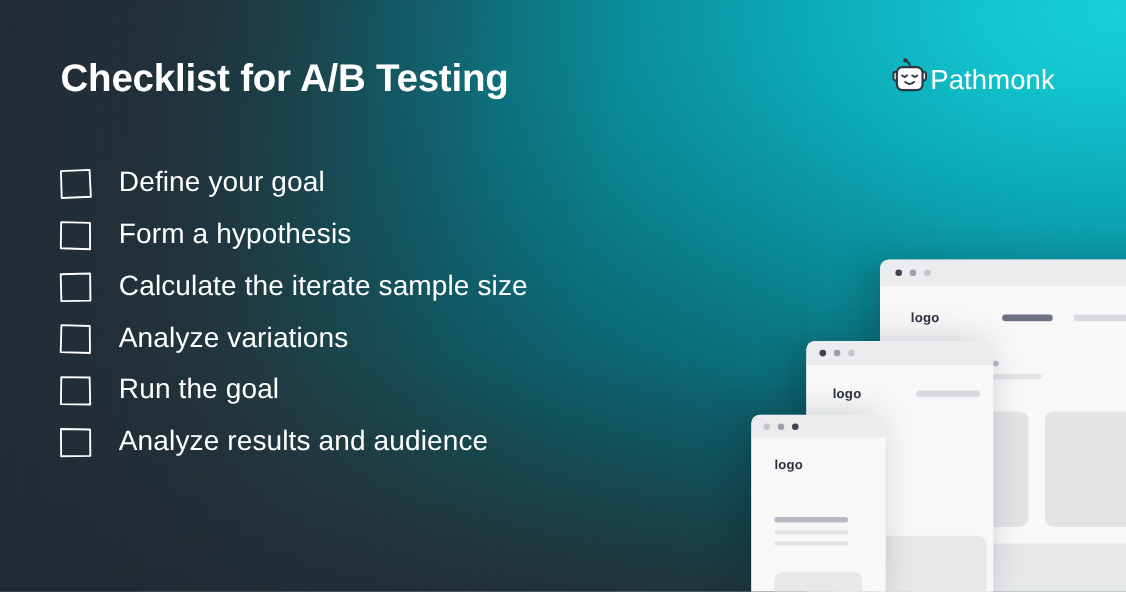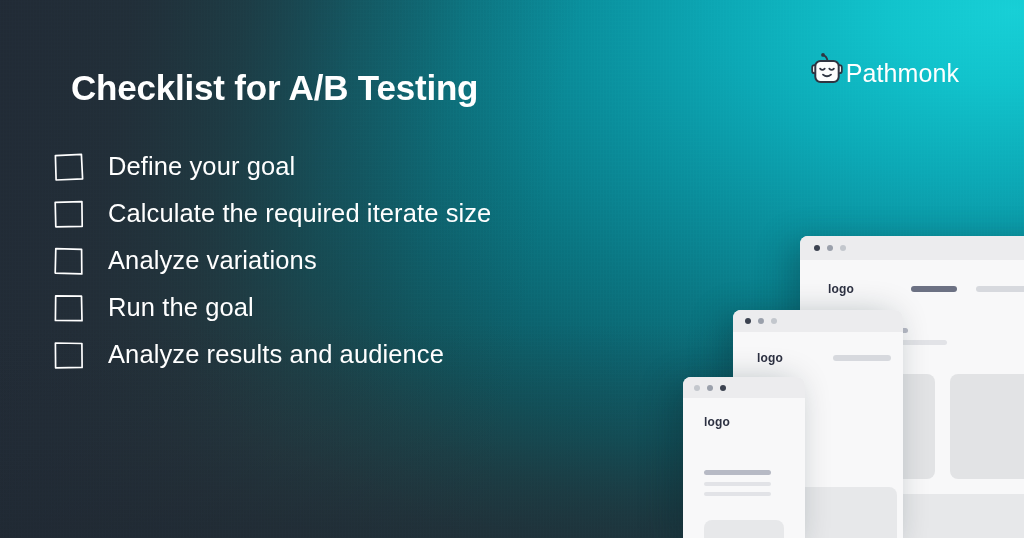--- a/index.html
+++ b/index.html
@@ -64,21 +64,21 @@
       repeating-linear-gradient(0deg, rgba(255,255,255,0.4) 0 1px, rgba(0,0,0,0) 1px 4px);
     mix-blend-mode: overlay;
     pointer-events: none;
   }
 
   
   .title {
     position: absolute;
     left: 55px;
     top: 52px;
-    margin: 16px;
+    margin: 0;
     font-size: 35px;
     font-weight: bold;
     color: #ffffff;
     letter-spacing: -0.2px;
     white-space: nowrap;
   }
 
   .brand {
     position: absolute;
     right: 65px;
@@ -266,28 +266,36 @@
 
     <div class="check-row">
       <span class="checkbox">
         <svg width="34" height="32" viewBox="0 0 34 32" fill="none">
           <path d="M3.4 4.6 L29.4 3.4 L30.6 27.9 L4.1 29.0 Z" stroke="#ffffff" stroke-width="1.7" stroke-linejoin="round" fill="none"></path>
         </svg>
       </span>
       <span class="check-label">Define your goal</span>
     </div>
 
+    <div class="check-row">
+      <span class="checkbox">
+        <svg width="34" height="32" viewBox="0 0 34 32" fill="none">
+          <path d="M3.6 3.9 L29.8 4.6 L29.9 28.6 L3.3 27.7 Z" stroke="#ffffff" stroke-width="1.7" stroke-linejoin="round" fill="none"></path>
+        </svg>
+      </span>
+      <span class="check-label">Form a hypothesis</span>
+    </div>
 
     <div class="check-row">
       <span class="checkbox">
         <svg width="34" height="32" viewBox="0 0 34 32" fill="none">
           <path d="M3.2 4.3 L29.9 3.6 L30.2 28.3 L3.8 28.8 Z" stroke="#ffffff" stroke-width="1.7" stroke-linejoin="round" fill="none"></path>
         </svg>
       </span>
-      <span class="check-label">Calculate the required iterate size</span>
+      <span class="check-label">Calculate the iterate sample size</span>
     </div>
 
     <div class="check-row">
       <span class="checkbox">
         <svg width="34" height="32" viewBox="0 0 34 32" fill="none">
           <path d="M3.8 3.6 L29.6 4.4 L29.8 28.9 L3.2 28.1 Z" stroke="#ffffff" stroke-width="1.7" stroke-linejoin="round" fill="none"></path>
         </svg>
       </span>
       <span class="check-label">Analyze variations</span>
     </div>

